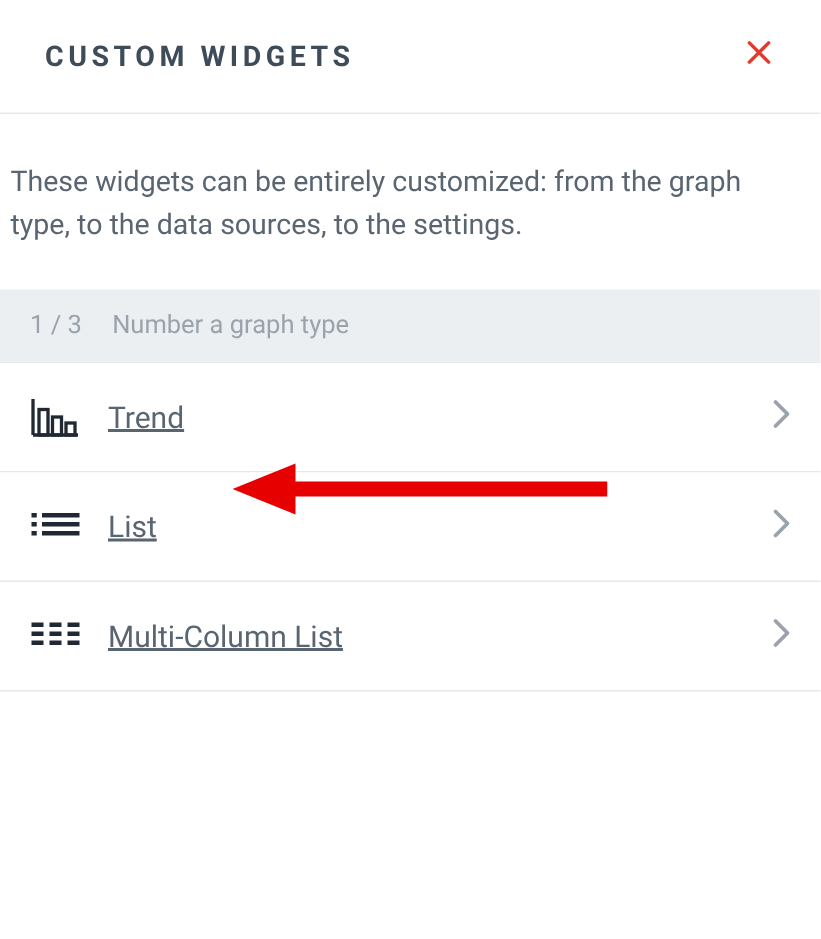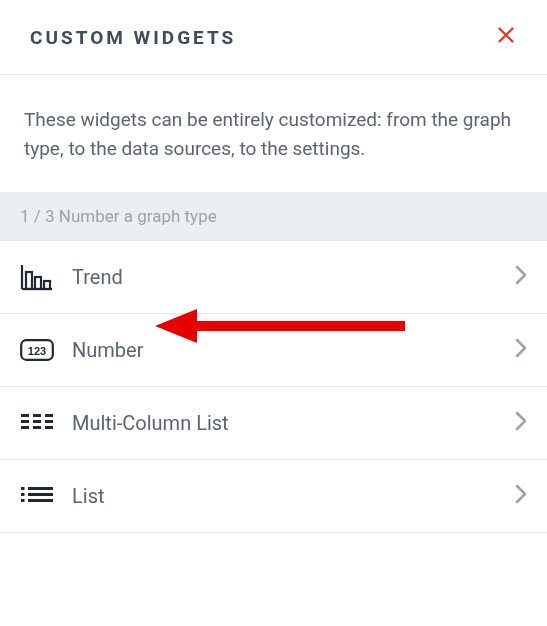--- a/index.html
+++ b/index.html
@@ -31,51 +31,52 @@
       color: #3e4b59;
     }
     .close-btn {
       font-size: 26px;
       color: #e43a2e;
       font-weight: 400;
       cursor: pointer;
       line-height: 1;
     }
     .description {
-      padding: 30px 24px 28px 24px;
+      padding: 30px 24px 28px 7px;
       font-size: 19px;
       line-height: 1.55;
       color: #5a6572;
     }
     .step-bar {
       background: #eceff1;
       padding: 14px 20px;
       font-size: 17px;
       color: #9aa3ad;
     }
-    .step-counter { margin-right: 0; }
+    .step-counter { margin-right: 16px; }
     .list {
       display: flex;
       flex-direction: column;
     }
     .list-item {
       display: flex;
       align-items: center;
       gap: 18px;
       padding: 22px 20px;
       border-bottom: 1px solid #e6e9ec;
       cursor: pointer;
       position: relative;
       background: #fff;
     }
     .list-item:first-child { border-top: 1px solid #e6e9ec; }
     .list-label {
       font-size: 20px;
       color: #5a6572;
       flex: 1;
+      text-decoration: underline;
     }
     .icon-wrap {
       width: 34px;
       height: 28px;
       display: flex;
       align-items: center;
       justify-content: flex-start;
       color: #1f2833;
     }
     .chevron {
@@ -126,28 +127,33 @@
         </svg>
       </span>
       <span class="list-label">Trend</span>
       <span class="chevron">
         <svg width="12" height="20" viewBox="0 0 12 20" fill="none" stroke="#9aa3ad" stroke-width="2.5" stroke-linecap="round" stroke-linejoin="round">
           <polyline points="2,2 10,10 2,18"></polyline>
         </svg>
       </span>
     </div>
 
+
     <div class="list-item">
       <span class="icon-wrap">
-        <svg width="34" height="22" viewBox="0 0 34 22">
-          <rect x="1.2" y="1.2" width="31.6" height="19.6" rx="5" ry="5" fill="none" stroke="#1f2833" stroke-width="2.2"></rect>
-          <text x="17" y="15.5" font-family="Arial, sans-serif" font-size="11" font-weight="700" fill="#1f2833" text-anchor="middle">123</text>
+        <svg width="34" height="22" viewBox="0 0 34 22" fill="#1f2833">
+          <rect x="1" y="2" width="3.5" height="3"></rect>
+          <rect x="8" y="2" width="25" height="3"></rect>
+          <rect x="1" y="8" width="3.5" height="3"></rect>
+          <rect x="8" y="8" width="25" height="3"></rect>
+          <rect x="1" y="14" width="3.5" height="3"></rect>
+          <rect x="8" y="14" width="25" height="3"></rect>
         </svg>
       </span>
-      <span class="list-label">Number</span>
+      <span class="list-label">List</span>
       <span class="chevron">
         <svg width="12" height="20" viewBox="0 0 12 20" fill="none" stroke="#9aa3ad" stroke-width="2.5" stroke-linecap="round" stroke-linejoin="round">
           <polyline points="2,2 10,10 2,18"></polyline>
         </svg>
       </span>
     </div>
 
     <div class="list-item">
       <span class="icon-wrap">
         <svg width="34" height="22" viewBox="0 0 34 22" fill="#1f2833">
@@ -163,39 +169,20 @@
         </svg>
       </span>
       <span class="list-label">Multi-Column List</span>
       <span class="chevron">
         <svg width="12" height="20" viewBox="0 0 12 20" fill="none" stroke="#9aa3ad" stroke-width="2.5" stroke-linecap="round" stroke-linejoin="round">
           <polyline points="2,2 10,10 2,18"></polyline>
         </svg>
       </span>
     </div>
 
-    <div class="list-item">
-      <span class="icon-wrap">
-        <svg width="34" height="22" viewBox="0 0 34 22" fill="#1f2833">
-          <rect x="1" y="2" width="3.5" height="3"></rect>
-          <rect x="8" y="2" width="25" height="3"></rect>
-          <rect x="1" y="8" width="3.5" height="3"></rect>
-          <rect x="8" y="8" width="25" height="3"></rect>
-          <rect x="1" y="14" width="3.5" height="3"></rect>
-          <rect x="8" y="14" width="25" height="3"></rect>
-        </svg>
-      </span>
-      <span class="list-label">List</span>
-      <span class="chevron">
-        <svg width="12" height="20" viewBox="0 0 12 20" fill="none" stroke="#9aa3ad" stroke-width="2.5" stroke-linecap="round" stroke-linejoin="round">
-          <polyline points="2,2 10,10 2,18"></polyline>
-        </svg>
-      </span>
-    </div>
-
   </div>
 
   <svg class="arrow-annotation" width="250" height="40" viewBox="0 0 250 40">
     <line x1="250" y1="20" x2="35" y2="20" stroke="#e60000" stroke-width="10"></line>
     <polygon points="0,20 42,3 42,37" fill="#e60000"></polygon>
   </svg>
 
 </div>
 
 </body></html>

